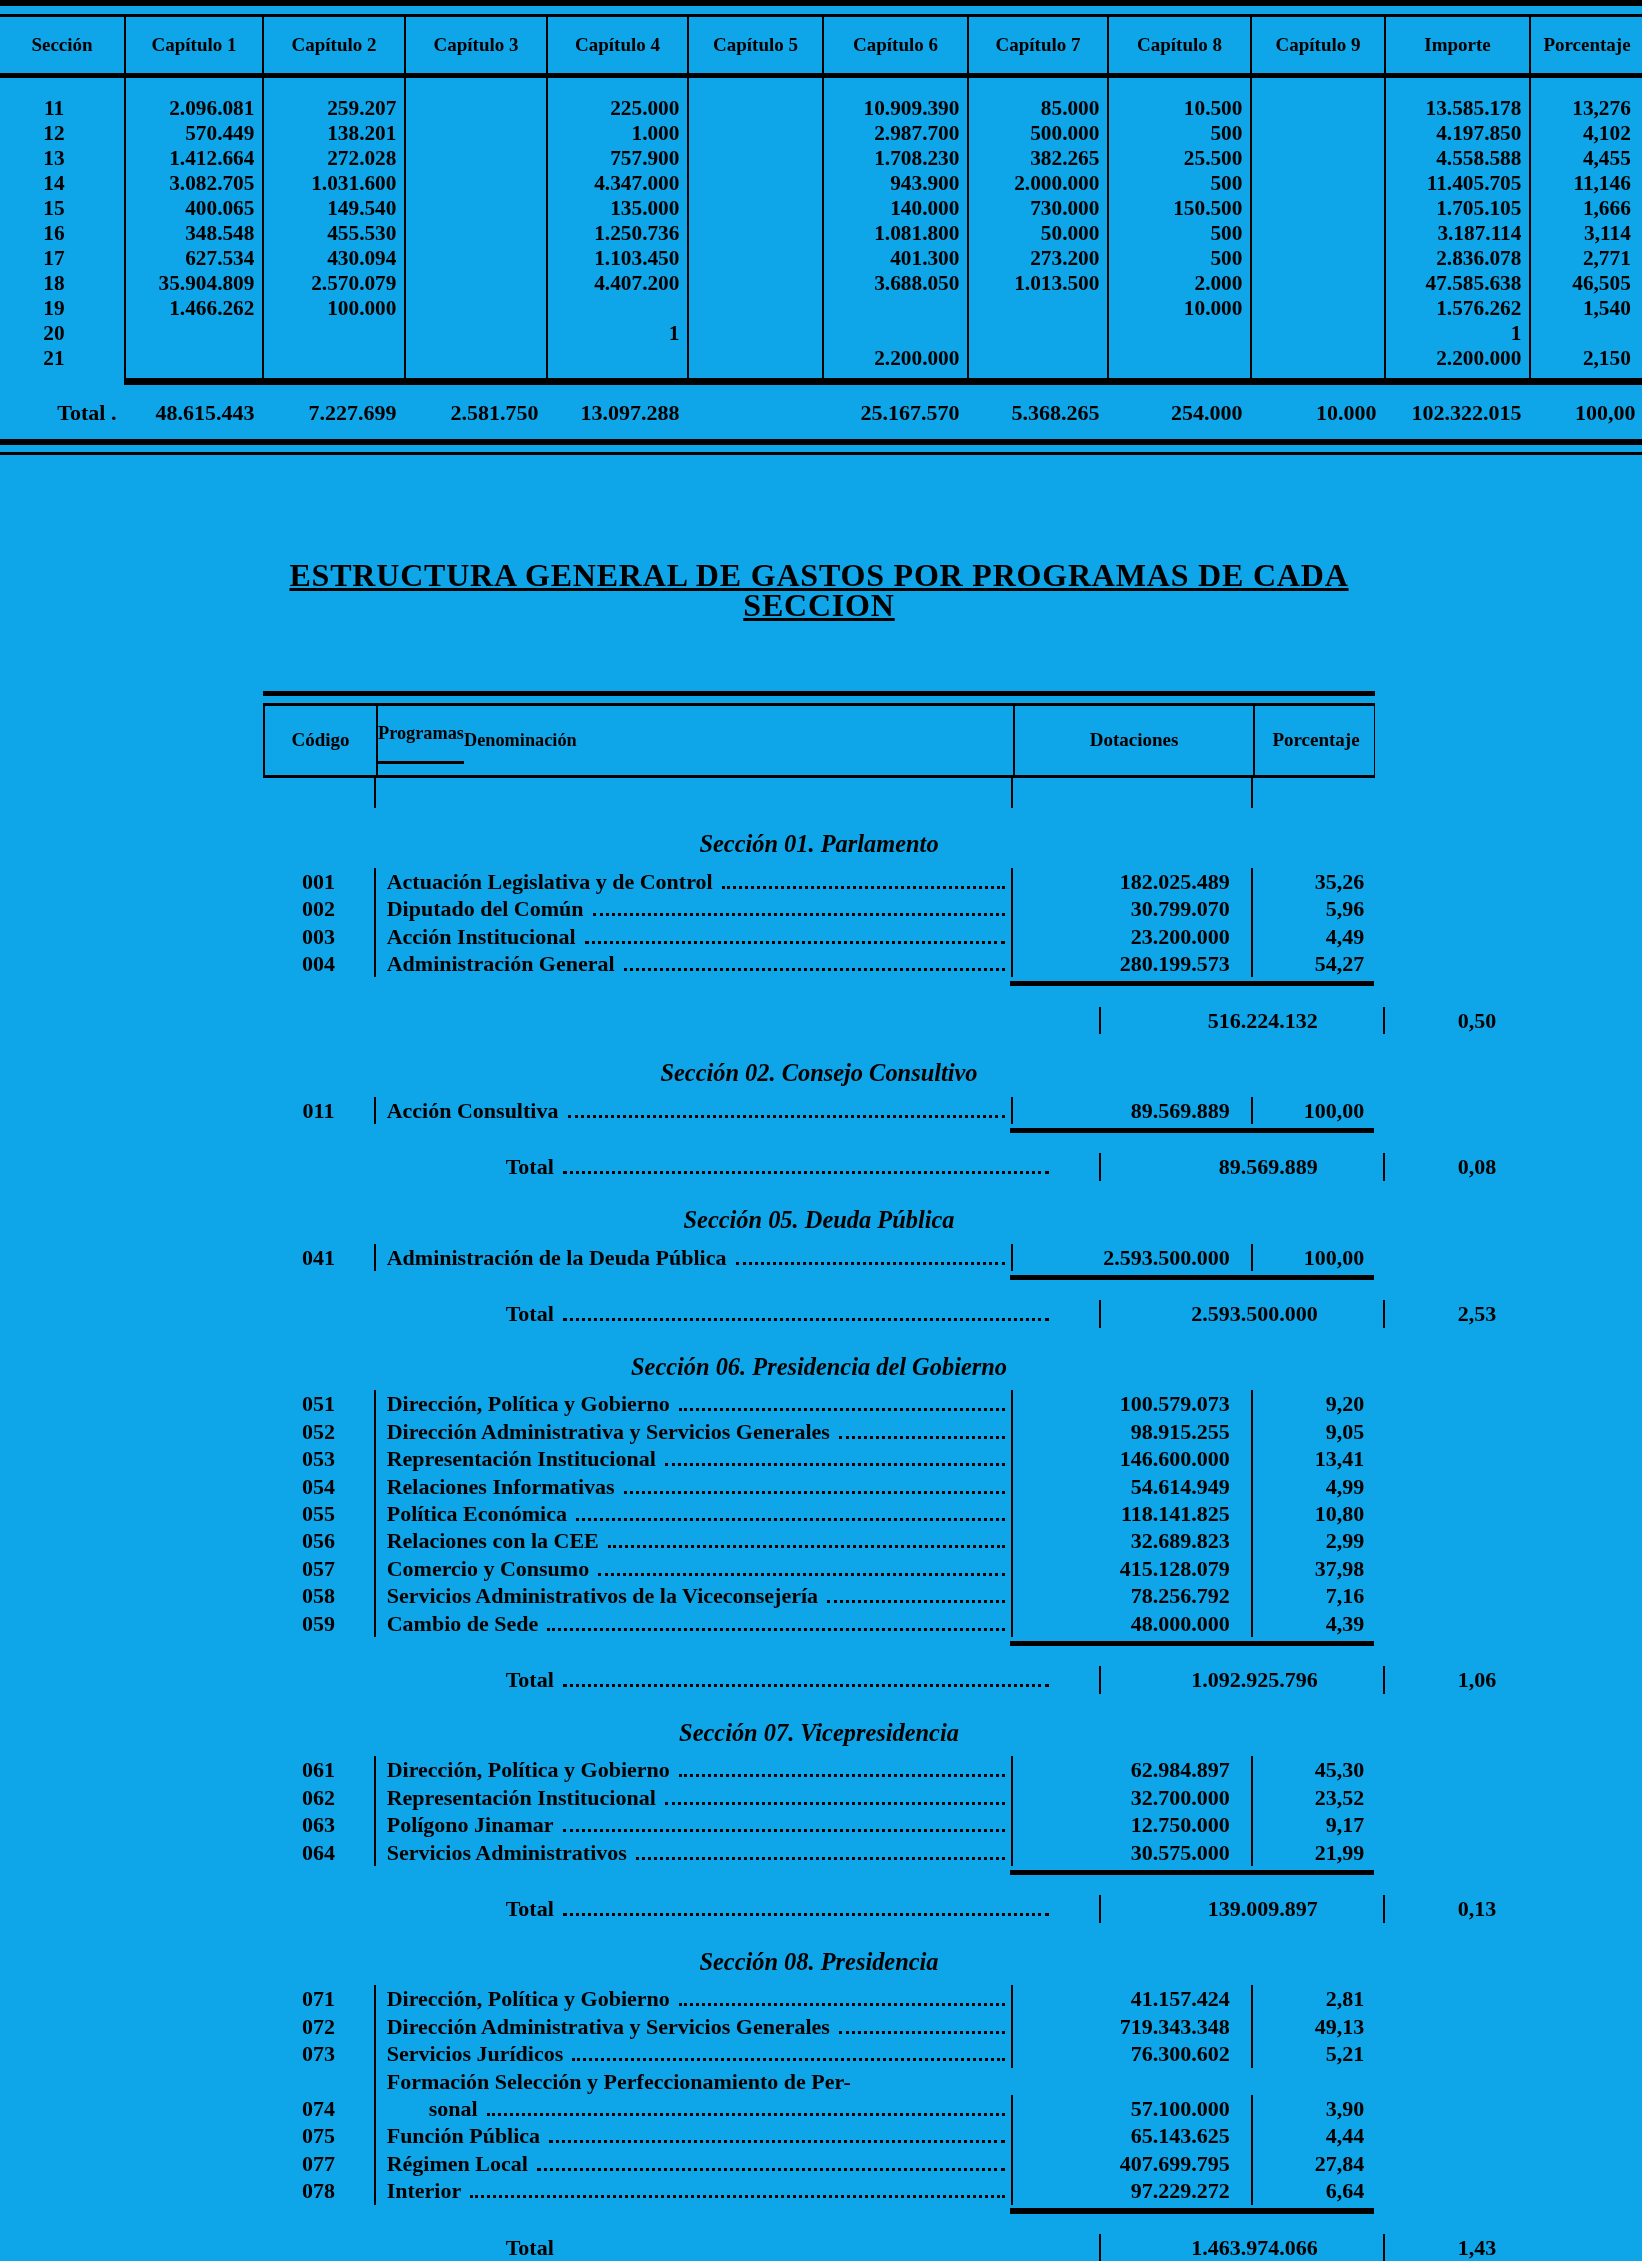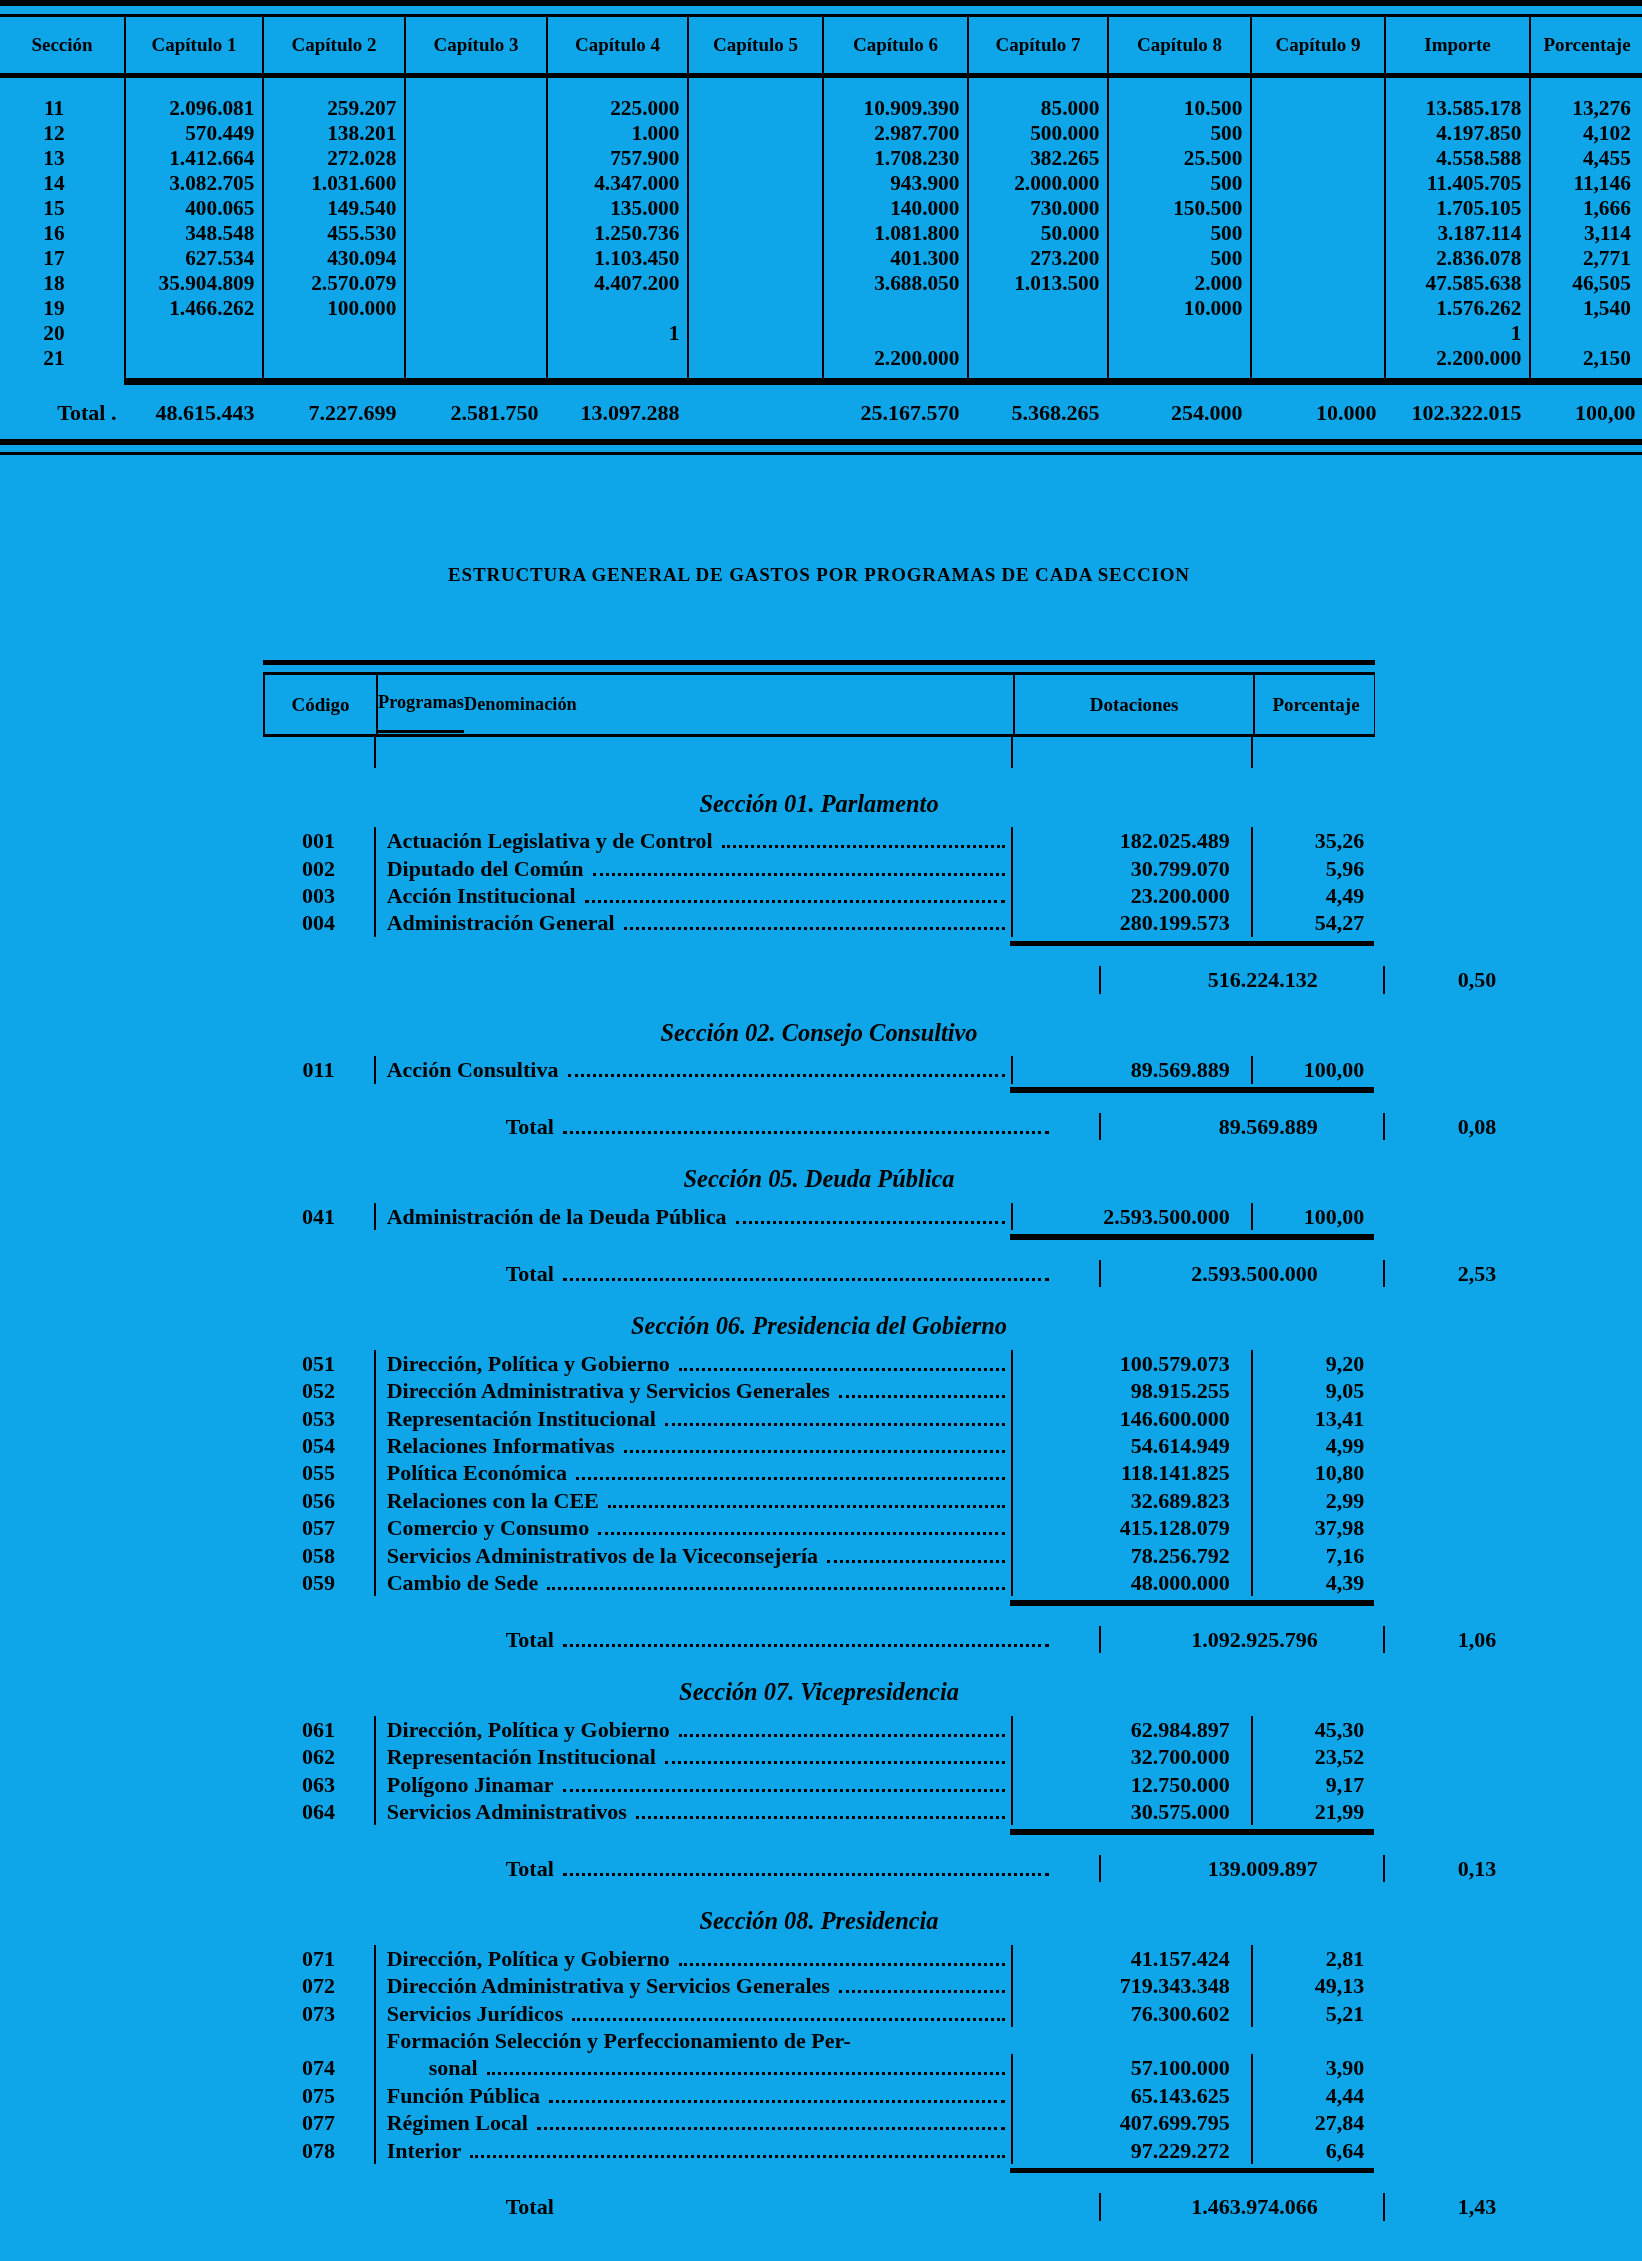--- a/index.html
+++ b/index.html
@@ -35,32 +35,32 @@
     display:grid;
     grid-template-columns:124px 138px 142px 142px 141px 135px 145px 140px 143px 134px 145px 114px;
     padding:12.2px 0 10.7px;
   }
   .sum-total .sval{height:30.5px;line-height:30.5px;font-size:22px;}
   .sval.lab{text-align:right;padding-left:13.7px;}
   .sum-bottom-rule{height:6.9px;border-top:6.9px solid #000;border-bottom:3.8px solid #000;}
 
   
   .pt-wrap{margin:105px 0 0 263px;width:1112px;}
-  .pt-title{text-align:center;font-size:19px;font-weight:700;line-height:30.5px;letter-spacing:0.8px;}
+  .pt-title{text-align:center;font-size:32px;font-weight:700;line-height:30.5px;letter-spacing:0.8px;text-decoration:underline;}
   .pt-top-rule{margin-top:70px;height:6.9px;border-top:5.3px solid #000;border-bottom:3px solid #000;}
   .pt-header{
     display:grid;grid-template-columns:111px 637px 240px 124px;
     border-bottom:3.8px solid #000;border-left:2.3px solid #000;border-right:1.5px solid #000;
   }
   .pth{display:flex;align-items:center;justify-content:center;
     font-size:19px;font-weight:700;}
   .pmid{display:flex;flex-direction:row;}
   .pmid-top{height:55px;display:flex;align-items:center;justify-content:center;
     border-bottom:3px solid #000;font-size:18.3px;font-weight:700;}
-  .pmid-bot{height:59px;display:flex;align-items:center;justify-content:center;
+  .pmid-bot{height:69px;display:flex;align-items:center;justify-content:center;
     font-size:18.3px;font-weight:700;border-radius:22px;}
   .stubs{display:grid;grid-template-columns:111px 637px 240px 124px;height:30.5px;}
 
   .sec-heading{text-align:center;font-style:italic;font-weight:700;
     font-size:24.4px;line-height:26px;margin:23px 0 10.7px;}
   .sec-block{margin-bottom:9.1px;}
   .prow{display:grid;grid-template-columns:111px 637px 240px 124px;align-items:end;min-height:27.4px;}
   .pcode{text-align:center;font-size:22px;line-height:27.4px;font-weight:700;}
   .pname{font-size:22px;line-height:27.4px;font-weight:700;padding-left:10.7px;}
   .flexline{display:flex;align-items:baseline;}

